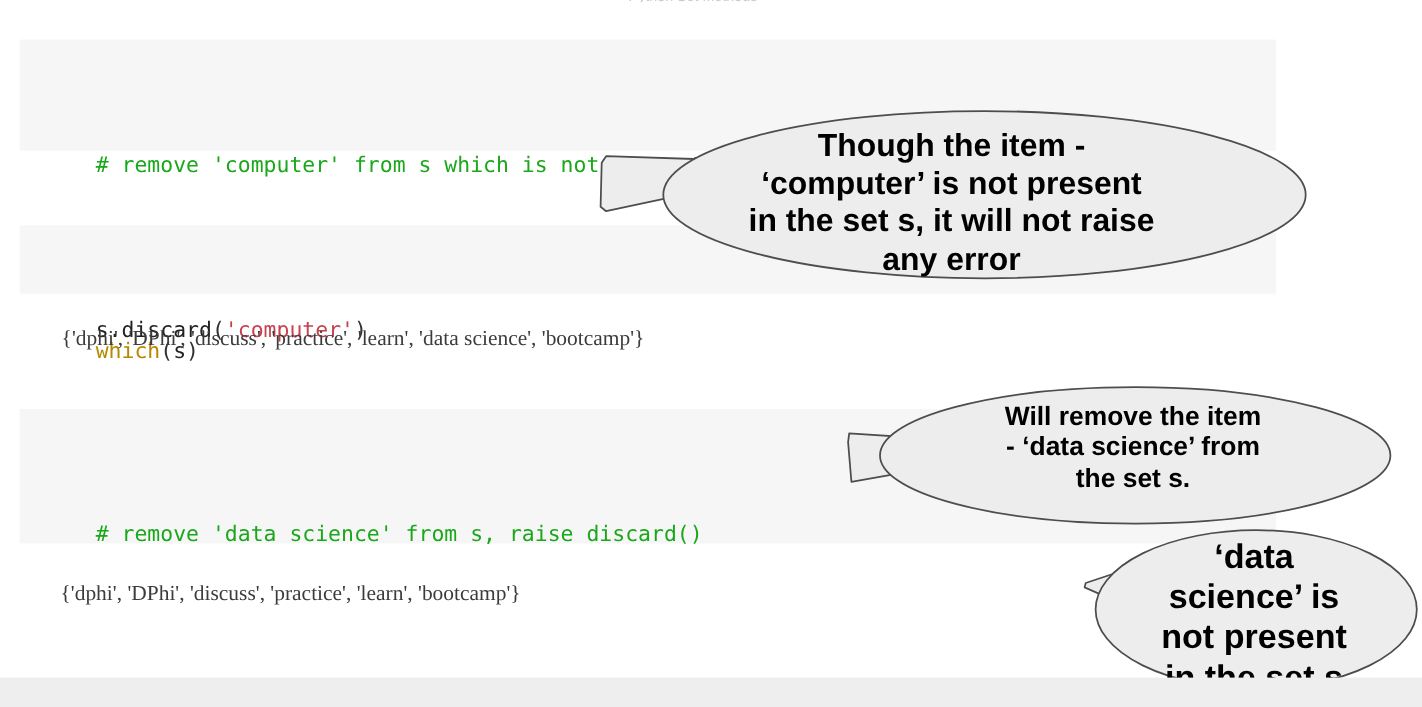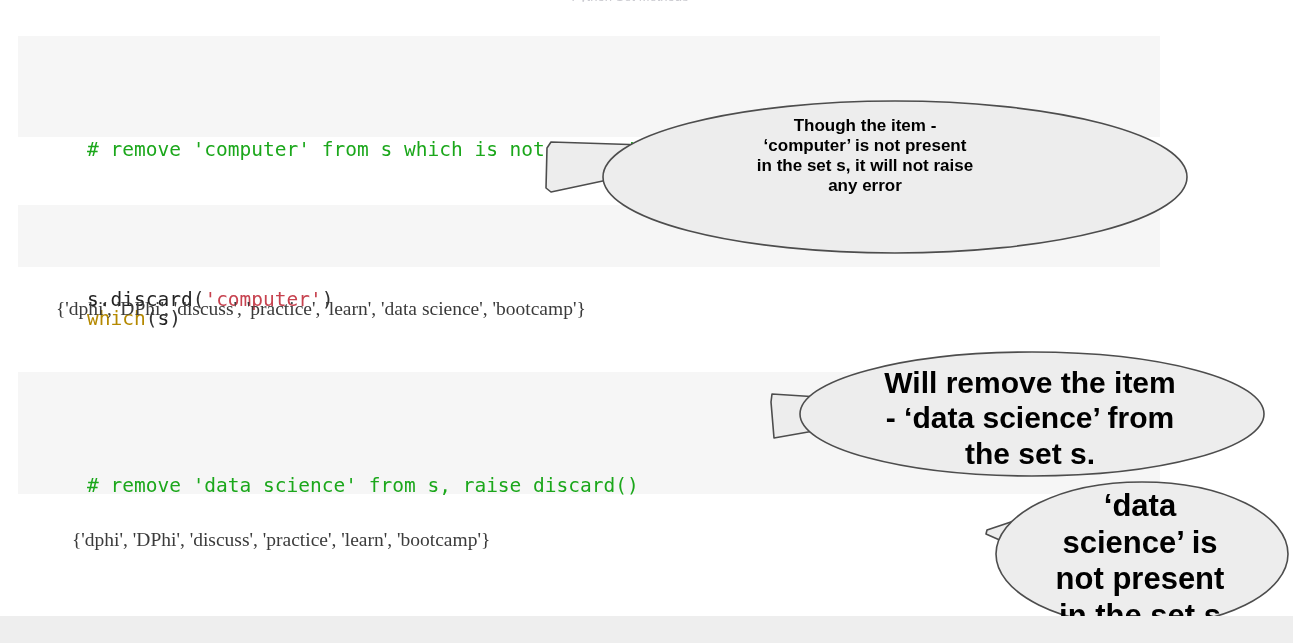--- a/index.html
+++ b/index.html
@@ -63,27 +63,27 @@
     font-family: "Liberation Sans", sans-serif;
     font-weight: bold;
     color: #000000;
     line-height: 1.18;
     white-space: pre-line;
   }
 
   #callout-1 { left: 545px; top: 100px;  width: 645px; height: 155px; }
   #callout-1 .callout-text {
     left: 105px; top: 16px; width: 430px;
-    font-size: 17px;
+    font-size: 29px;
   }
 
   #callout-2 { left: 770px; top: 352px; width: 520px; height: 130px; }
   #callout-2 .callout-text {
     left: 95px; top: 13px; width: 330px;
-    font-size: 30px;
+    font-size: 24px;
   }
 
   #callout-3 { left: 985px; top: 472px; width: 308px; height: 170px; }
   #callout-3 .callout-text {
     left: 60px; top: 16px; width: 190px;
     font-size: 31px;
   }
 
   
   #bottom-bar {
@@ -135,21 +135,21 @@
 <div class="code-cell" id="cell-3" style="left:18px; top:372px; width:1142px; height:122px;">
   <div class="code-line">
     <span class="tok-comment"># remove 'data science' from s, raise discard()</span>
   </div>
   <div class="code-line">
     <span class="tok-name">s.discard</span><span class="tok-paren">(</span><span class="tok-str">'data science'</span><span class="tok-paren">)</span>
   </div>
   
 </div>
 
-<div class="out-line" id="output-2" style="left:49px; top:527px;">{'dphi', 'DPhi', 'discuss', 'practice', 'learn', 'bootcamp'}</div>
+<div class="out-line" id="output-2" style="left:32px; top:527px;">{'dphi', 'DPhi', 'discuss', 'practice', 'learn', 'bootcamp'}</div>
 
 <div class="callout" id="callout-1">
   <svg width="645" height="155" viewBox="0 0 645 155">
     <path d="M 100 45
              L 6 42
              L 2 48
              L 1 88
              L 6 92
              L 100 72
              Z" fill="#ededed" stroke="#4d4d4d" stroke-width="1.6" stroke-linejoin="round"></path>

